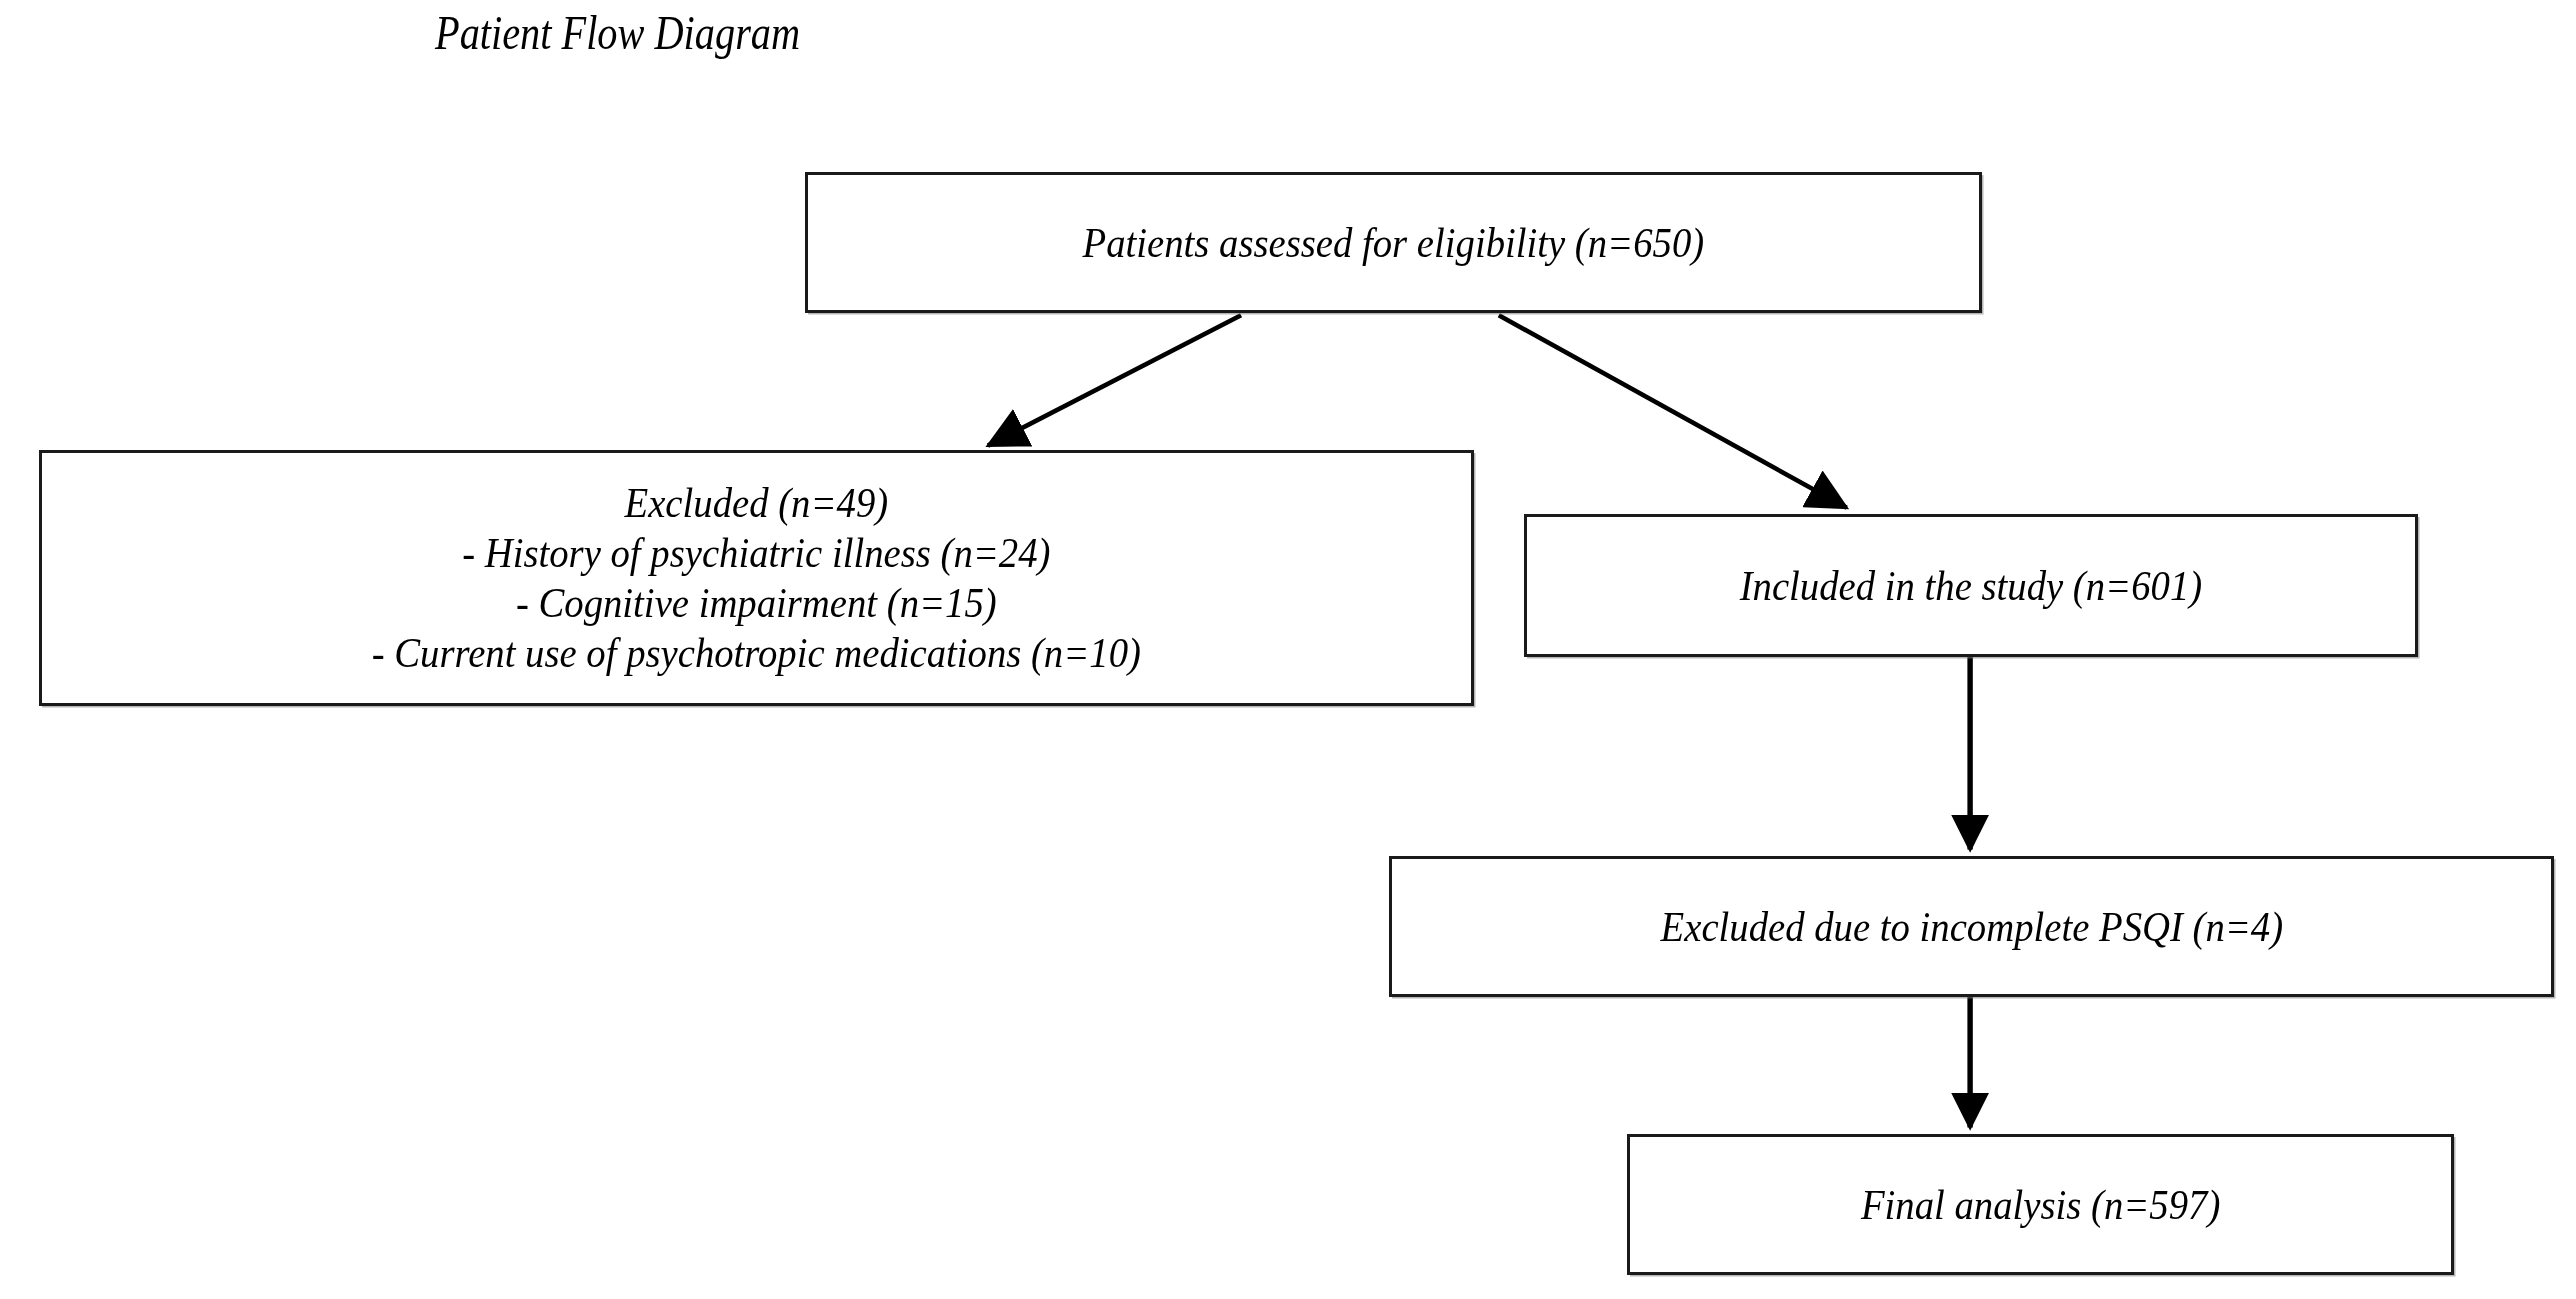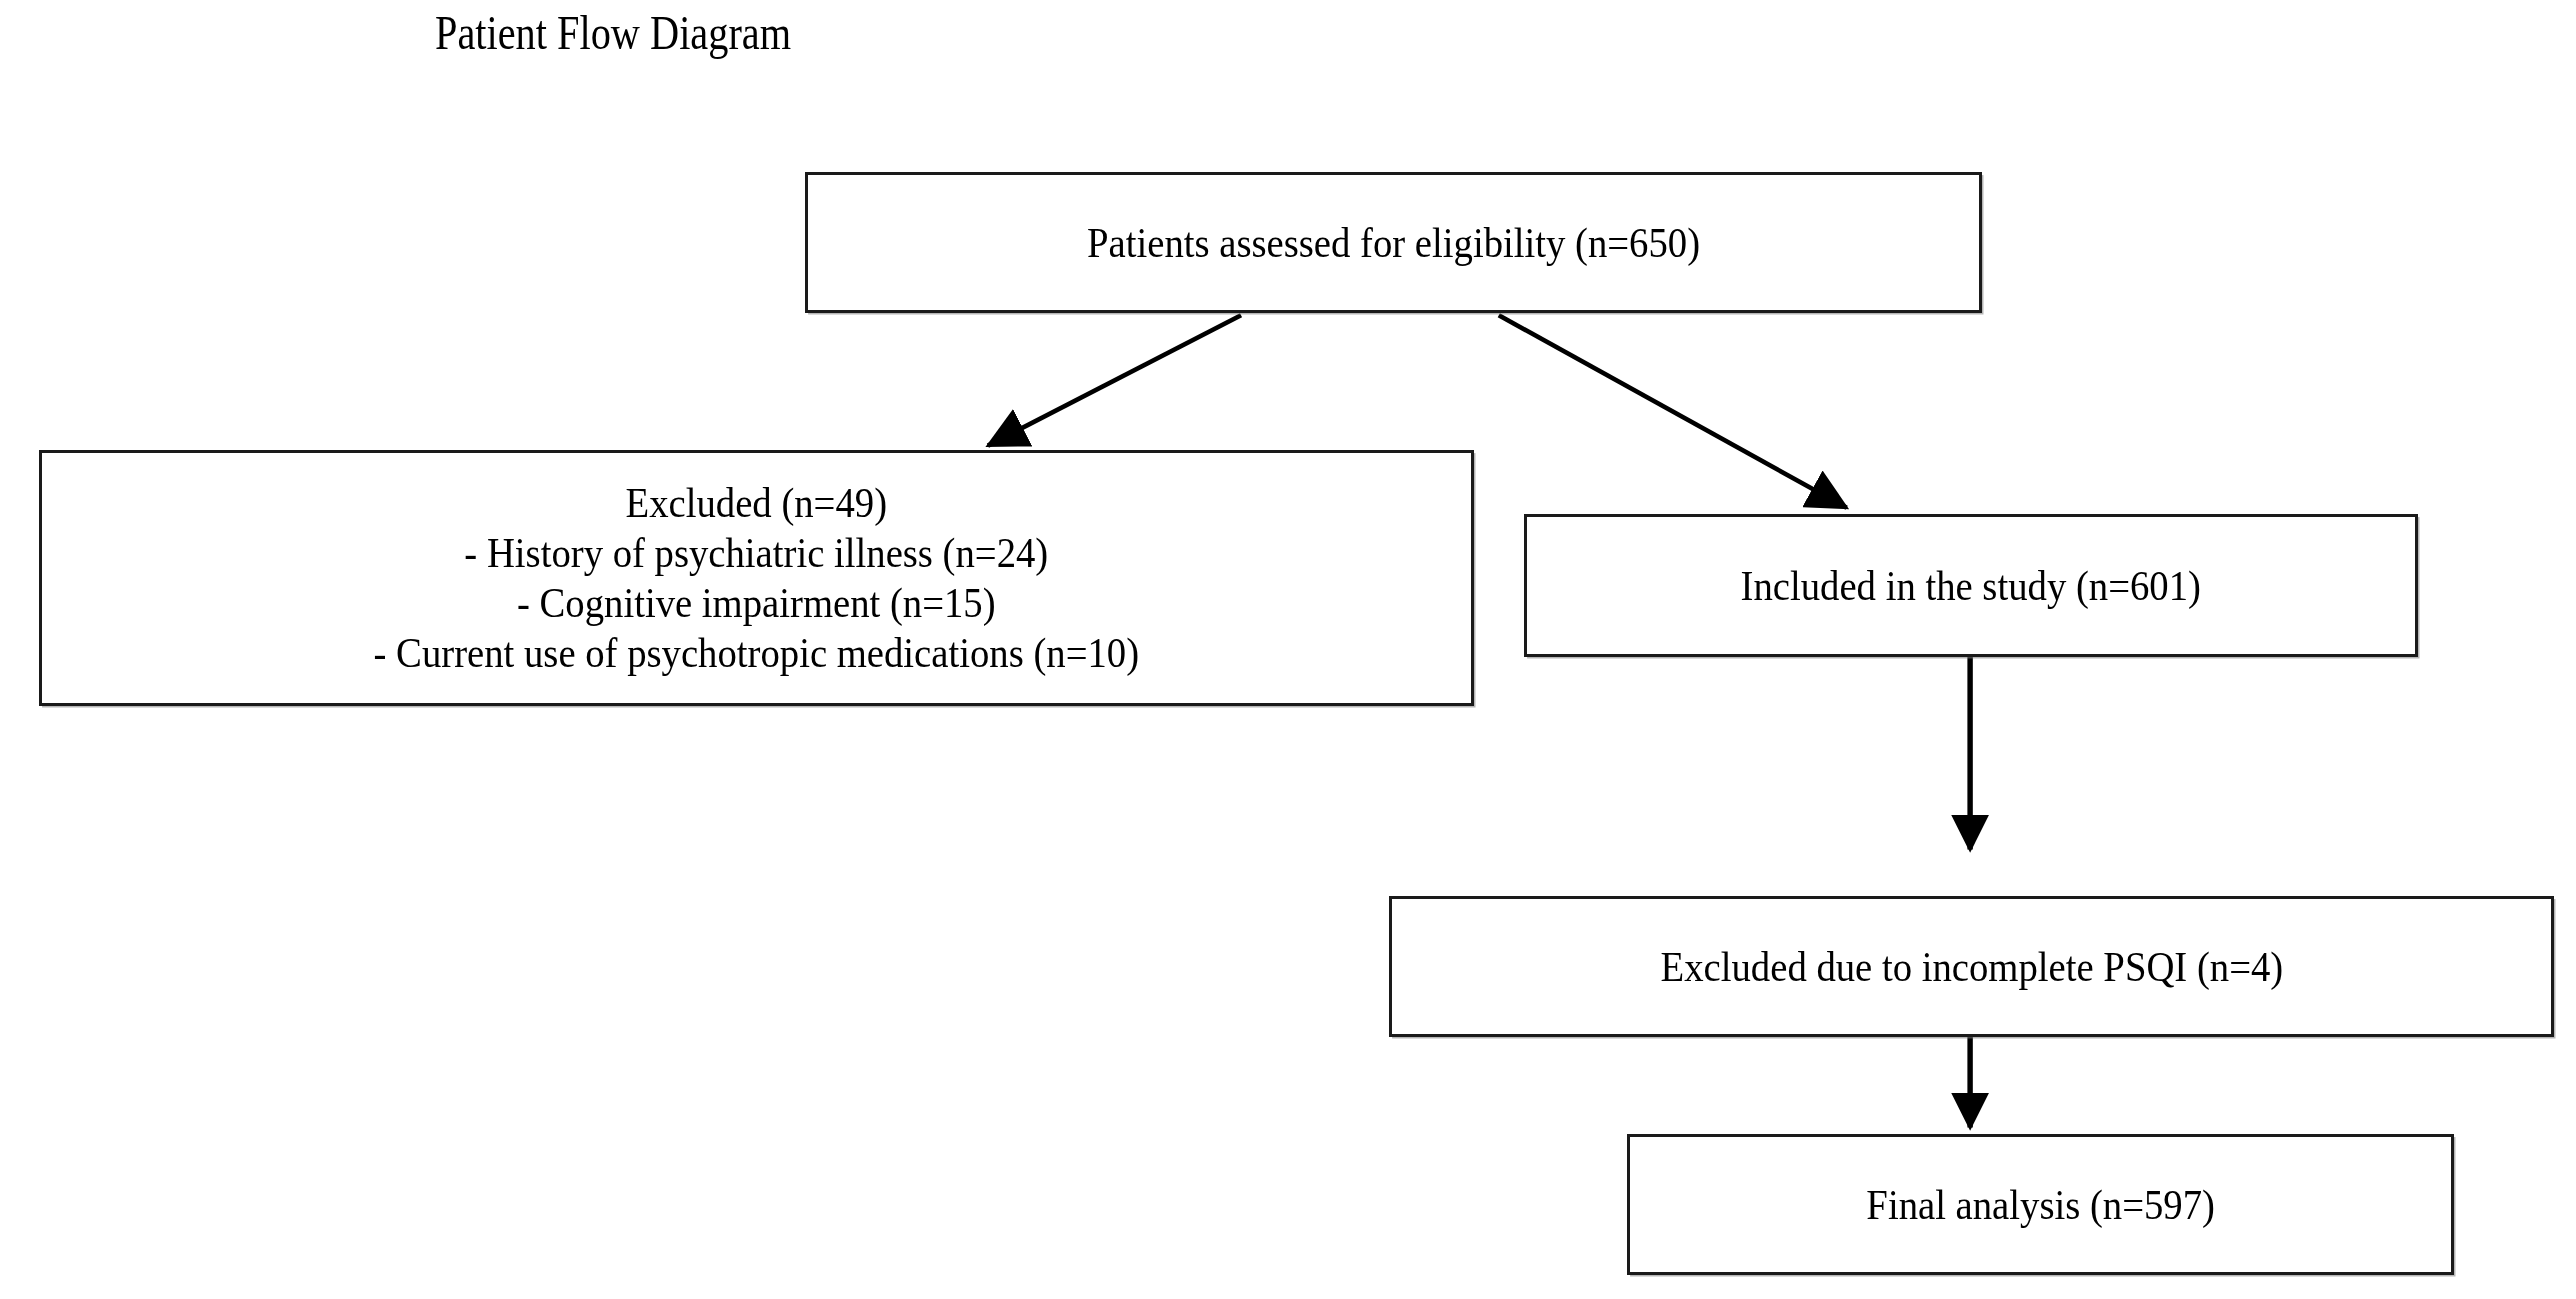--- a/index.html
+++ b/index.html
@@ -10,20 +10,21 @@
   }
   body {
     font-family: "Liberation Serif", "DejaVu Serif", serif;
   }
   #canvas {
     position: relative;
     width: 2576px;
     height: 1299px;
     background: #ffffff;
     overflow: hidden;
+    font-style: italic;
   }
   #figure-title {
     position: absolute;
     left: 435px;
     top: 4.7px;
     font-family: "Liberation Serif", "DejaVu Serif", serif;
     font-size: 48px;
     font-weight: 400;
     color: #000000;
     letter-spacing: 0px;
@@ -56,21 +57,21 @@
   }
   .box-line {
     display: block;
     white-space: nowrap;
   }
 
   
   #box-assessed   { left: 769px;  top: 172px;  width: 1177px; height: 141px; margin-left: 36px; }
   #box-excluded   { left: 21px;   top: 450px;  width: 1435px; height: 256px; margin-left: 18px; }
   #box-included   { left: 1524px; top: 514px;  width: 894px; height: 143px; }
-  #box-psqi       { left: 1389px; top: 856px; width: 1165px; height: 141px; margin-top: 40px; }
+  #box-psqi       { left: 1389px; top: 856px; width: 1165px; height: 141px; }
   #box-final      { left: 1627px; top: 1134px; width: 827px;  height: 141px; }
 
   #connectors {
     position: absolute;
     left: 0;
     top: 0;
     width: 2576px;
     height: 1299px;
     pointer-events: none;
   }

